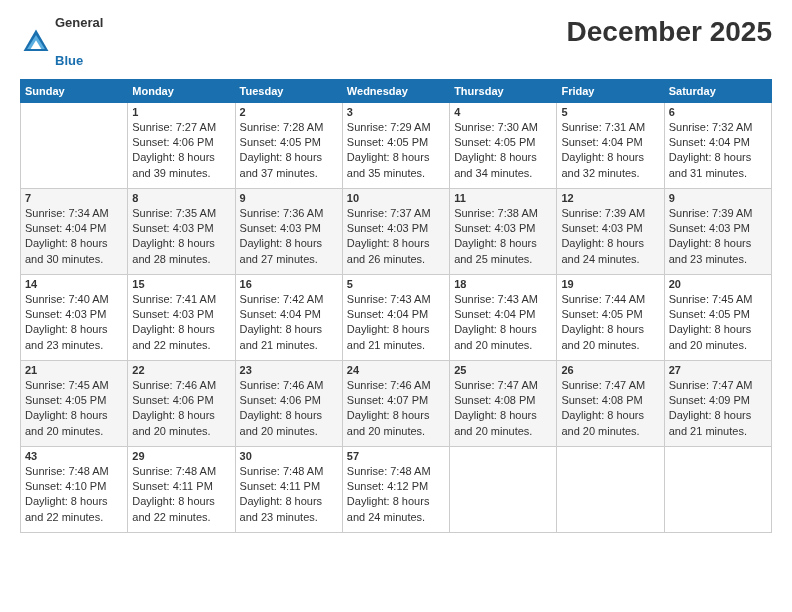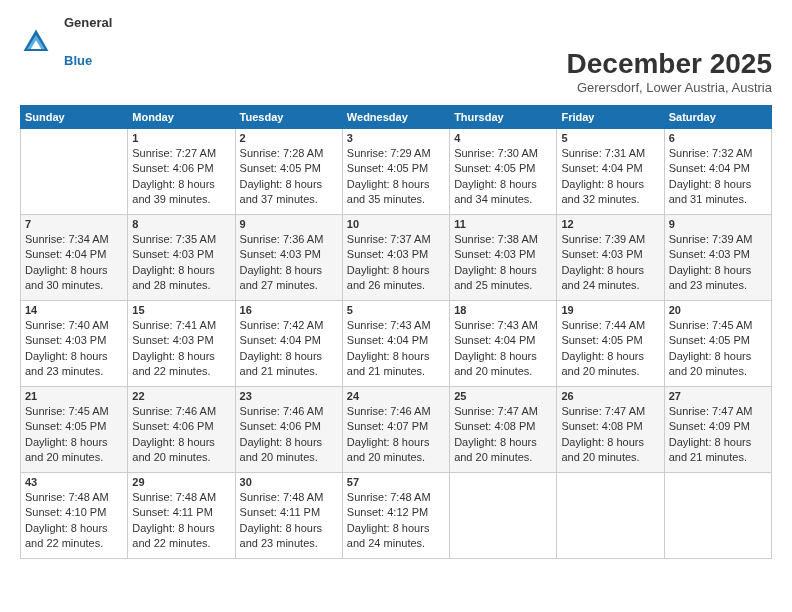--- a/index.html
+++ b/index.html
@@ -18,38 +18,37 @@
     }
     .header {
       display: flex;
       justify-content: space-between;
       align-items: flex-start;
       margin-bottom: 10px;
     }
     .logo {
       display: flex;
       align-items: center;
-      gap: 12px;
+      gap: 3px;
     }
     .logo-text {
       display: flex;
       flex-direction: column;
       font-size: 13px;
       font-weight: bold;
       line-height: 1.1;
     }
     .logo-general { color: #333; }
     .logo-blue { color: #1a6faf; margin-top: 24px; }
     .logo-icon {
       width: 32px;
       height: 32px;
     }
     .title-section {
       text-align: right;
-      margin-top: 32px;
     }
     .month-title {
       font-size: 28px;
       font-weight: bold;
       color: #333;
     }
     .location {
       font-size: 13px;
       color: #555;
     }
@@ -104,21 +103,20 @@
         <polygon points="18,10 28,26 8,26" fill="#5baee0"></polygon>
         <polygon points="18,16 24,26 12,26" fill="#fff"></polygon>
       </svg>
       <div class="logo-text">
         <span class="logo-general">General</span>
         <span class="logo-blue">Blue</span>
       </div>
     </div>
     <div class="title-section">
       <div class="month-title">December 2025</div>
-      <div class="location">Gerersdorf, Lower Austria, Austria</div>
     </div>
   </div>
 
   <table>
     <thead>
       <tr class="header-row">
       <th>Sunday</th>
           <th>Monday</th>
           <th>Tuesday</th>
           <th>Wednesday</th>

